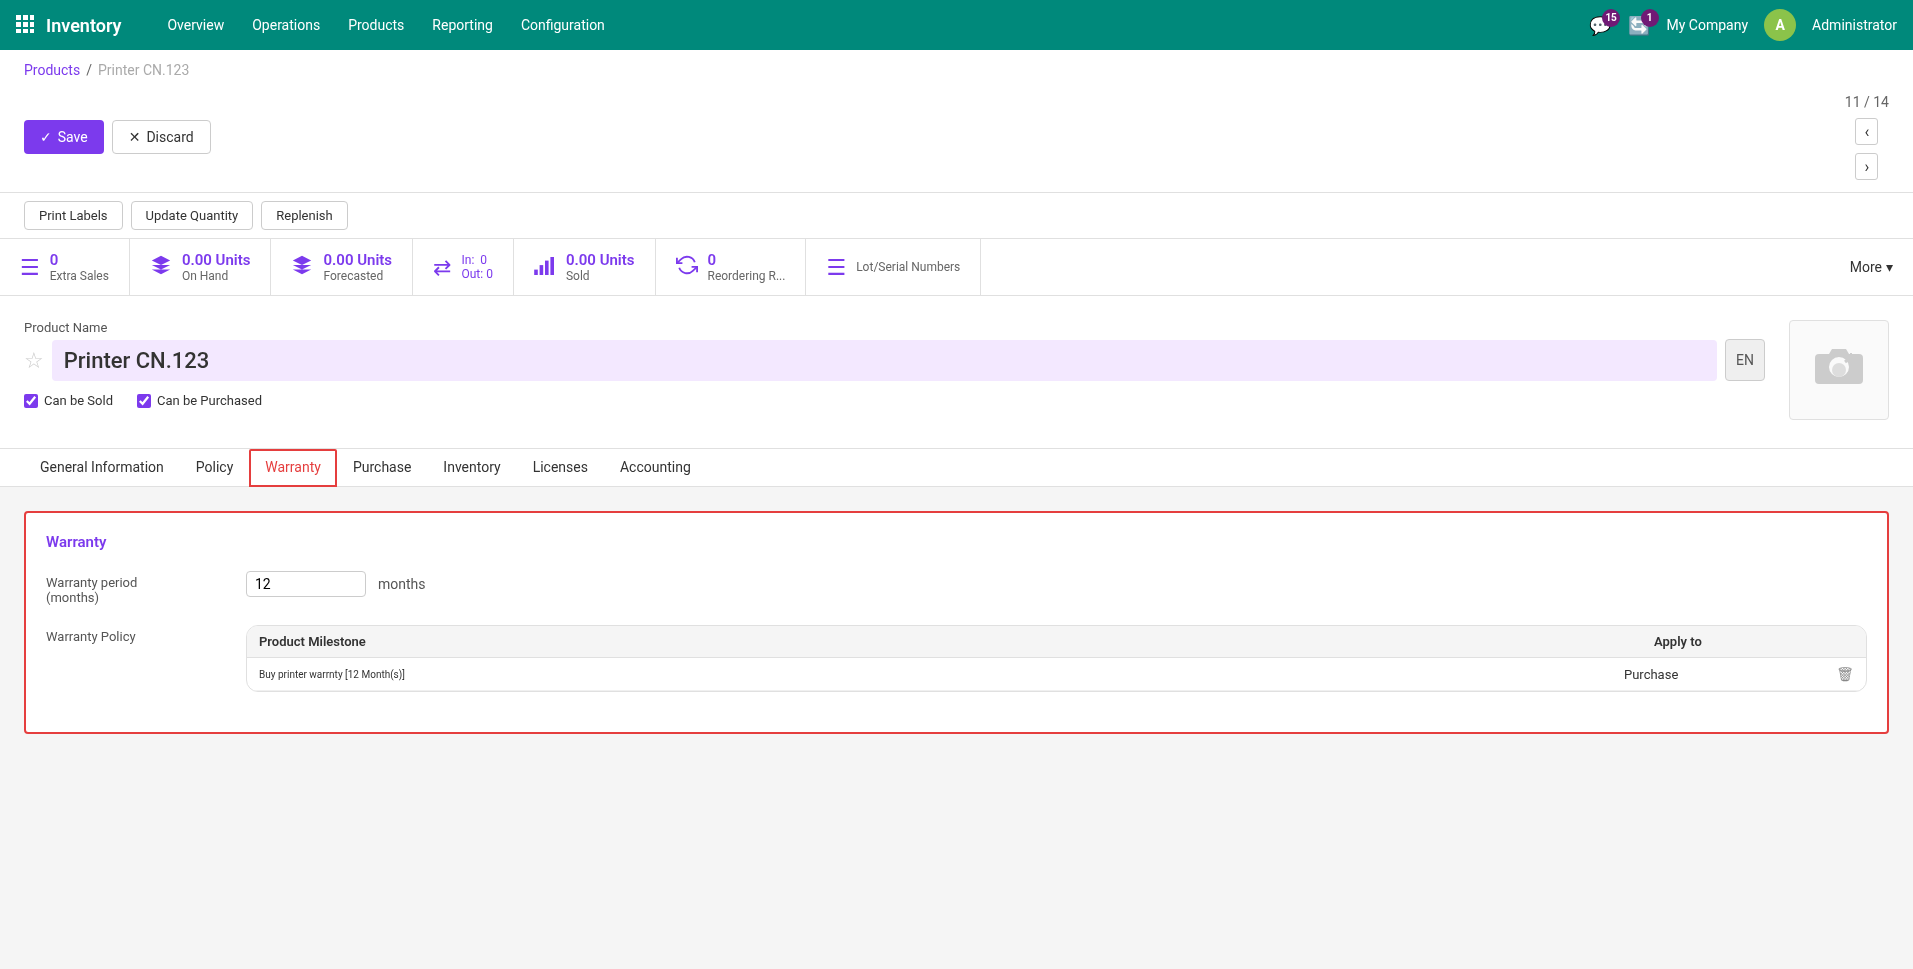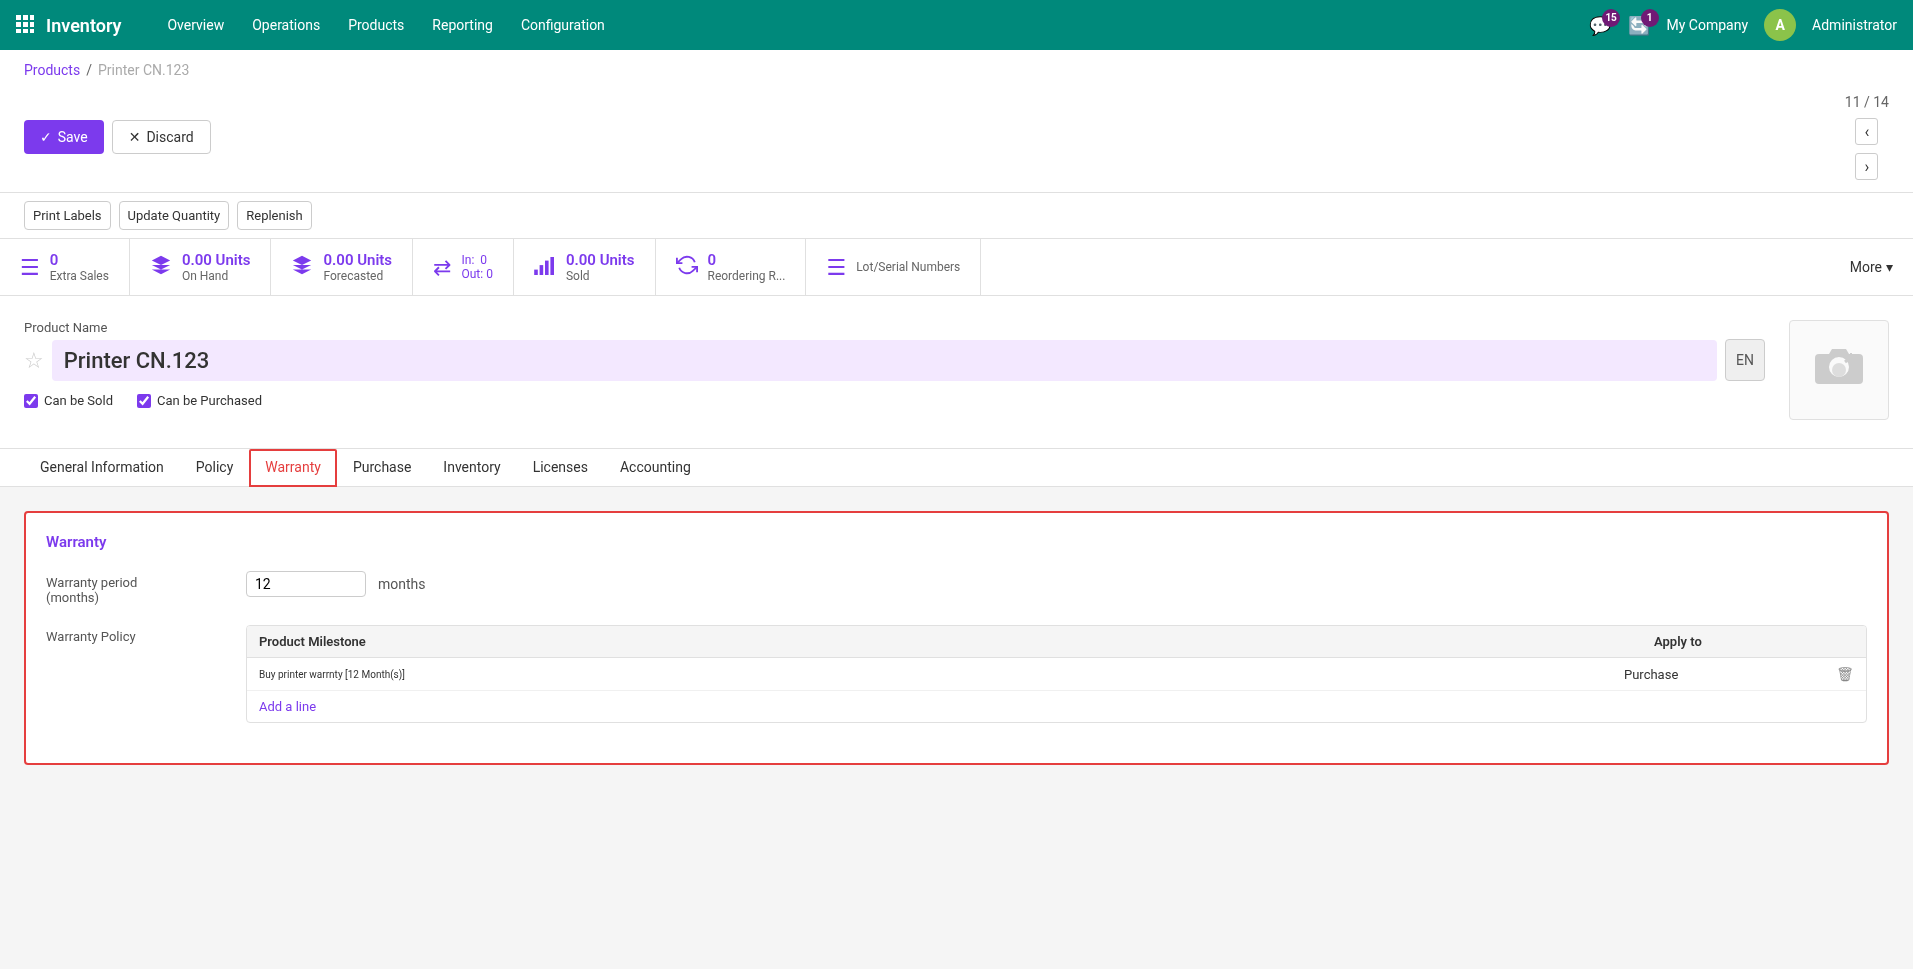--- a/index.html
+++ b/index.html
@@ -133,21 +133,21 @@
     .action-bar {
       background: white;
       padding: 8px 24px;
       display: flex;
       gap: 8px;
       border-bottom: 1px solid #e0e0e0;
     }
     .action-btn {
       background: white;
       border: 1px solid #ccc;
-      padding: 6px 8px;
+      padding: 6px 14px;
       border-radius: 4px;
       cursor: pointer;
       font-size: 13px;
       color: #333;
     }
 
     
     .smart-buttons {
       background: white;
       padding: 0;
@@ -340,21 +340,21 @@
     .months-label { font-size: 14px; color: #555; }
 
     
     .warranty-policy-container {
       flex: 1;
     }
 
     .policy-table {
       width: 100%;
       border: 1px solid #e0e0e0;
-      border-radius: 4px;
+      border-radius: 12px;
       overflow: hidden;
     }
 
     .policy-table-header {
       display: flex;
       background: #f5f5f5;
       padding: 8px 12px;
       font-size: 13px;
       font-weight: 600;
       color: #333;
@@ -598,17 +598,16 @@
           <span class="col-milestone">Product Milestone</span>
           <span class="col-apply">Apply to</span>
         </div>
         <div class="policy-table-row">
           <span class="col-milestone">Buy printer warrnty [12 Month(s)]</span>
           <span class="col-apply">Purchase</span>
           <span class="col-action">
             <span class="delete-icon">🗑</span>
           </span>
         </div>
-        <a class="add-line-link">Add a line</a>
       </div>
     </div>
   </div>
 </div>
 
 </body></html>

